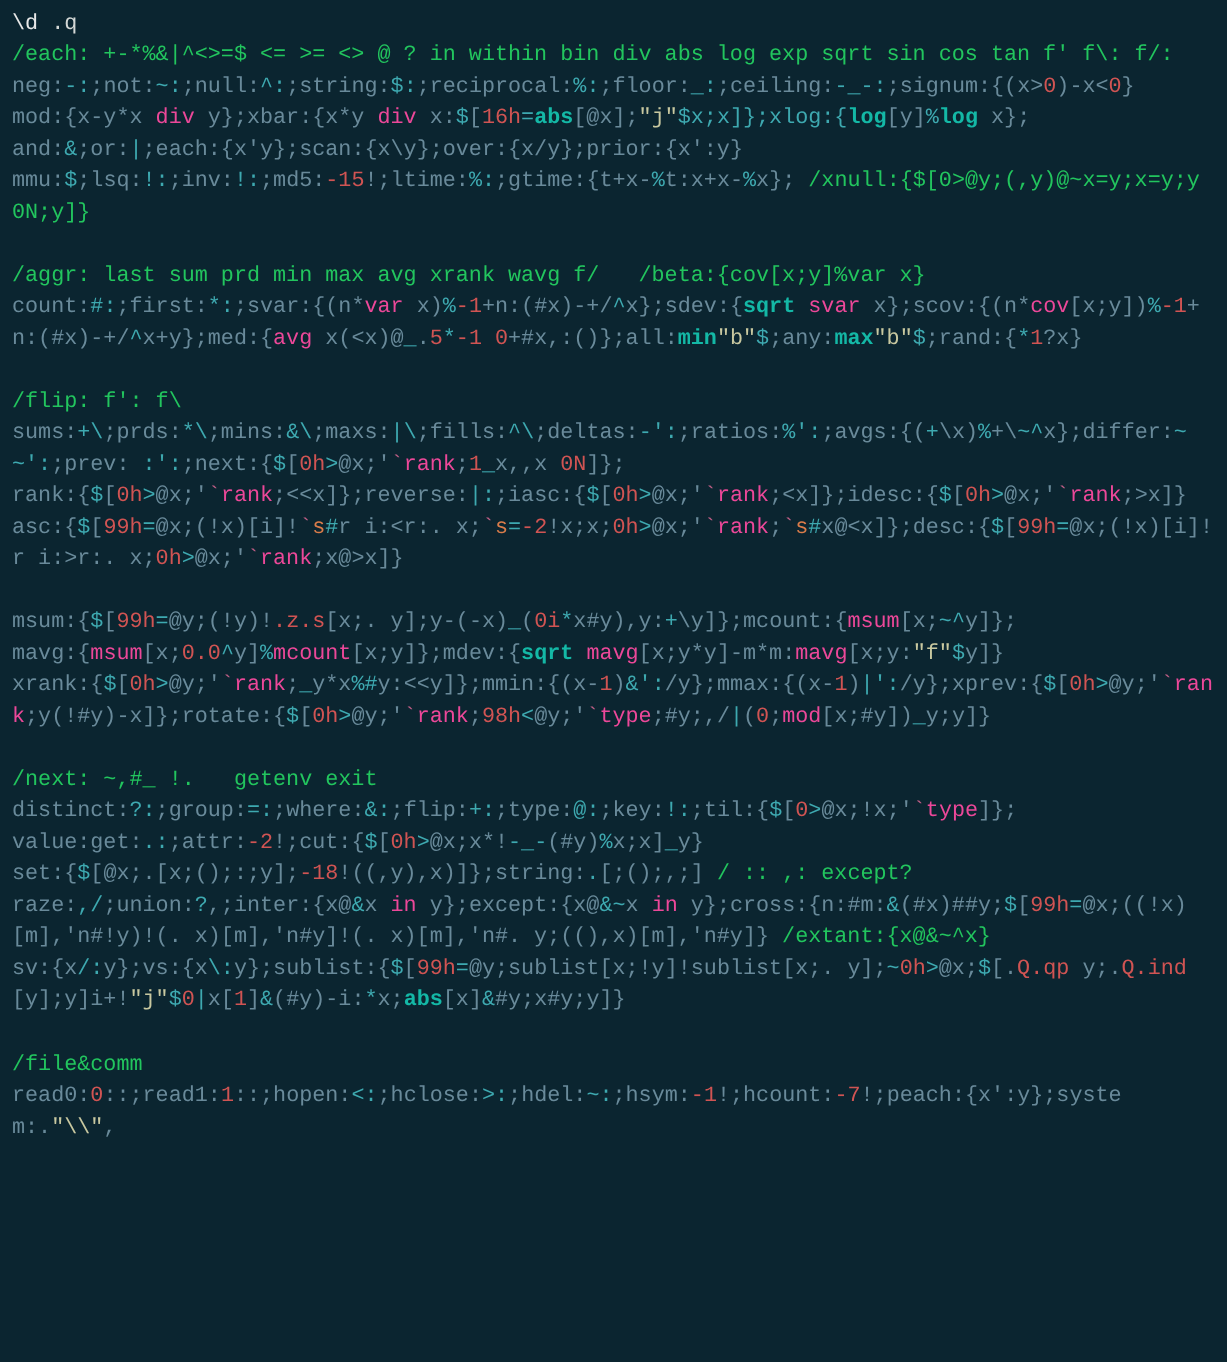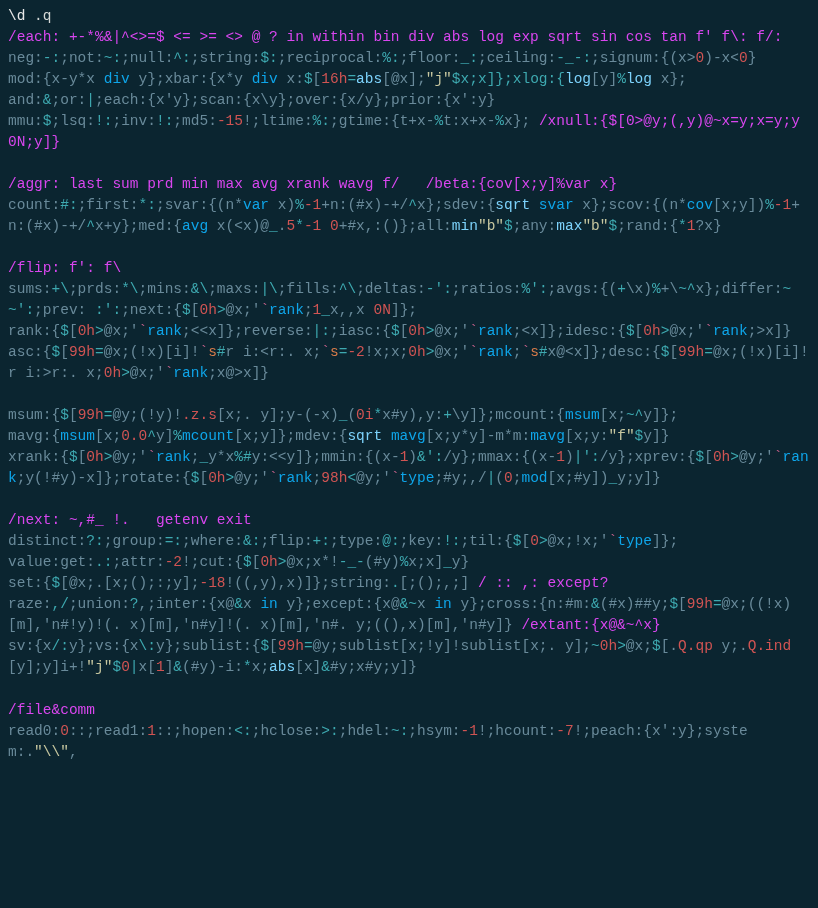--- a/index.html
+++ b/index.html
@@ -9,26 +9,26 @@
     font-size: 14.5px;
     line-height: 1.45;
     padding: 6px 8px;
     width: 818px;
     height: 908px;
     overflow: hidden;
     color: #698a9a;
   }
   pre { white-space: pre-wrap; word-break: break-all; font-family: inherit; }
   .prompt   { color: #e8e8e8; }
-  .dim      { color: #d946ef; }
+  .dim      { color: #22c55e; }
   .grey     { color: #698a9a; }
   .teal     { color: #3ea9b0; }
-  .cyan     { color: #0ea5e9; }
+  .cyan     { color: #ec4899; }
   .red      { color: #d05453; }
-  .yellow   { color: #7dd3fc; }
+  .yellow   { color: #14b8a6; font-weight: bold; }
   .orange   { color: #d97c4a; }
   .pink     { color: #c15f87; }
   .str      { color: #c8c8a0; }
   .white    { color: #d4d8d6; }
 </style>
 </head>
 <body>
 
 <pre><span class="prompt"><span>\d</span></span><span class="white"> .q</span>
 <span class="dim">/each: +-*%&amp;|^&lt;&gt;=$ &lt;= &gt;= &lt;&gt; @ ? in within bin div abs log exp sqrt sin cos tan f' f\: f/:</span>

